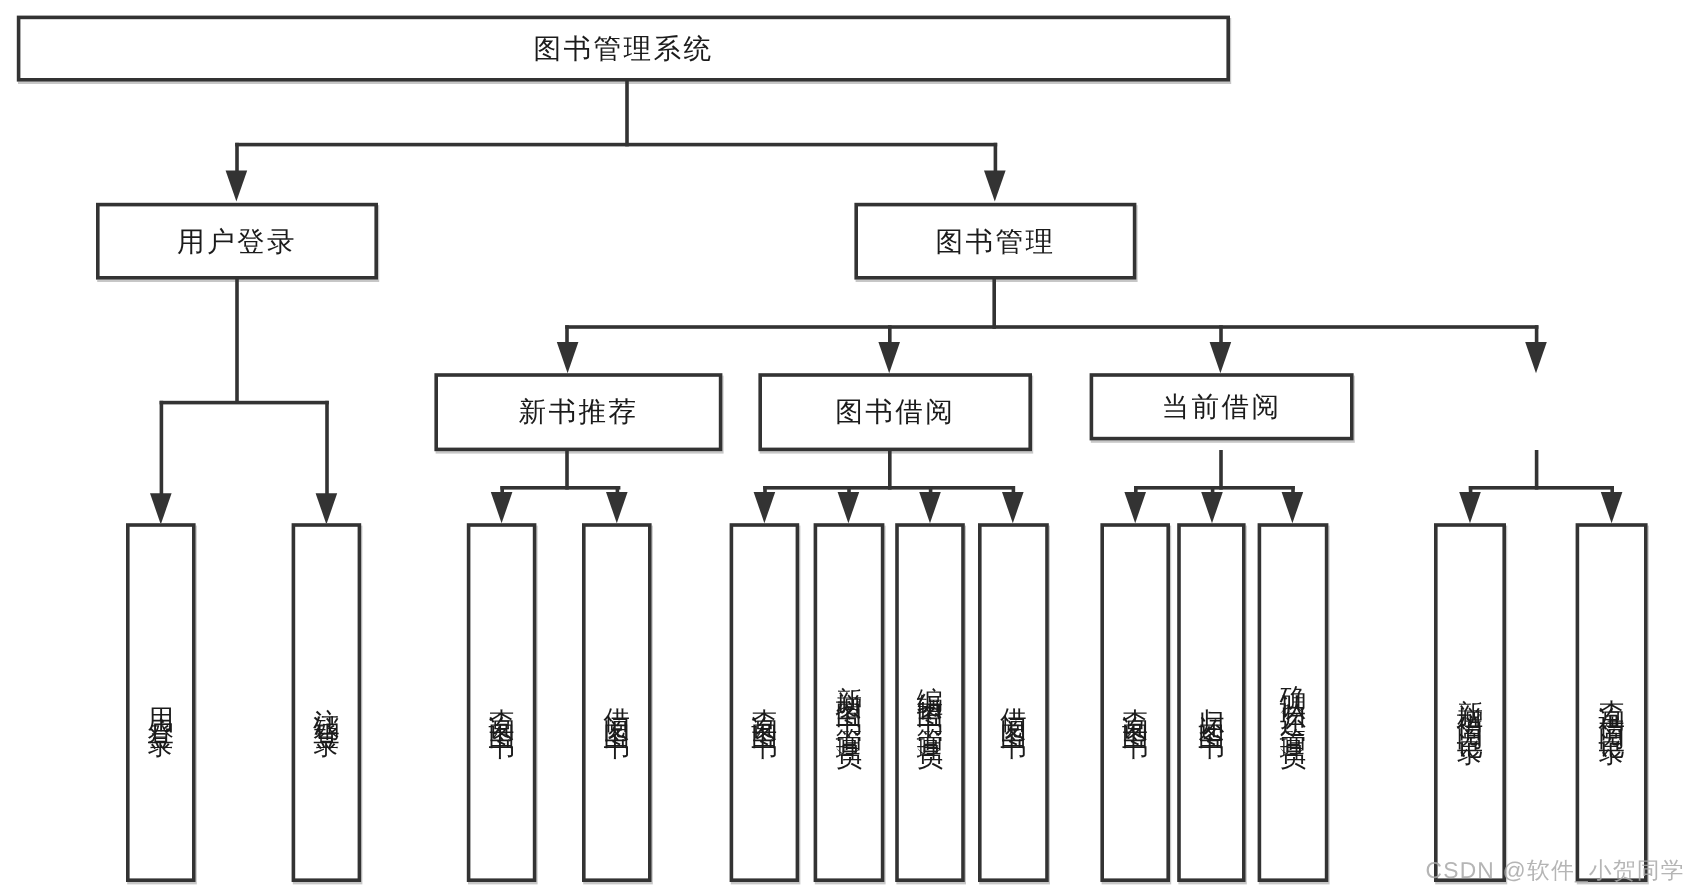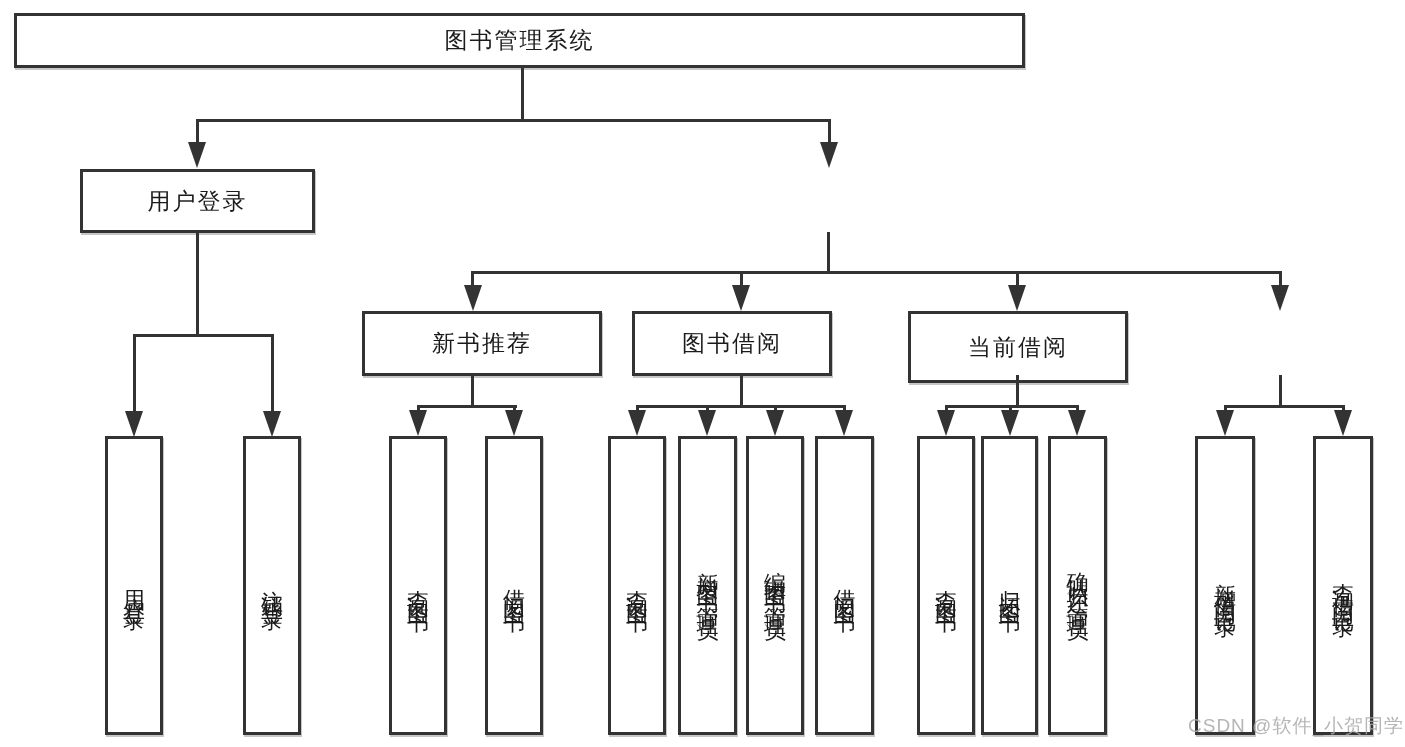--- a/index.html
+++ b/index.html
@@ -39,42 +39,43 @@
   <div class="box" style="left:14px;top:13px;width:1011px;height:55px;">图书管理系统</div>
 
   <div class="vline" style="left:521px;top:67px;height:55px;"></div>
   <div class="hline" style="left:196px;top:119px;width:635px;"></div>
   <div class="vline" style="left:196px;top:119px;height:27px;"></div>
   <div class="arrow" style="left:188px;top:142px;"></div>
   <div class="vline" style="left:828px;top:119px;height:27px;"></div>
   <div class="arrow" style="left:820px;top:142px;"></div>
 
   <div class="box" style="left:80px;top:169px;width:235px;height:64px;">用户登录</div>
+  <div class="box" style="left:712px;top:169px;width:235px;height:64px;">图书管理</div>
 
   <div class="vline" style="left:196px;top:232px;height:104px;"></div>
   <div class="hline" style="left:133px;top:334px;width:141px;"></div>
   <div class="vline" style="left:133px;top:334px;height:78px;"></div>
   <div class="arrow" style="left:125px;top:411px;"></div>
   <div class="vline" style="left:271px;top:334px;height:78px;"></div>
   <div class="arrow" style="left:263px;top:411px;"></div>
 
   <div class="vline" style="left:827px;top:232px;height:42px;"></div>
   <div class="hline" style="left:471px;top:271px;width:811px;"></div>
   <div class="vline" style="left:471px;top:271px;height:18px;"></div>
   <div class="arrow" style="left:464px;top:285px;"></div>
   <div class="vline" style="left:740px;top:271px;height:18px;"></div>
   <div class="arrow" style="left:732px;top:285px;"></div>
   <div class="vline" style="left:1016px;top:271px;height:18px;"></div>
   <div class="arrow" style="left:1008px;top:285px;"></div>
   <div class="vline" style="left:1279px;top:271px;height:18px;"></div>
   <div class="arrow" style="left:1271px;top:285px;"></div>
 
   <div class="box" style="left:362px;top:311px;width:240px;height:65px;">新书推荐</div>
-  <div class="box" style="left:632px;top:311px;width:200px;height:65px;">图书借阅</div>
-  <div class="box" style="left:908px;top:311px;width:220px;height:72px;">当前借阅</div>
+  <div class="box" style="left:632px;top:311px;width:228px;height:65px;">图书借阅</div>
+  <div class="box" style="left:908px;top:311px;width:220px;height:56px;">当前借阅</div>
 
   <div class="vline" style="left:471px;top:375px;height:33px;"></div>
   <div class="hline" style="left:417px;top:405px;width:100px;"></div>
   <div class="vline" style="left:417px;top:405px;height:9px;"></div>
   <div class="arrow" style="left:409px;top:410px;"></div>
   <div class="vline" style="left:513px;top:405px;height:9px;"></div>
   <div class="arrow" style="left:505px;top:410px;"></div>
 
   <div class="vline" style="left:740px;top:375px;height:33px;"></div>
   <div class="hline" style="left:636px;top:405px;width:209px;"></div>

